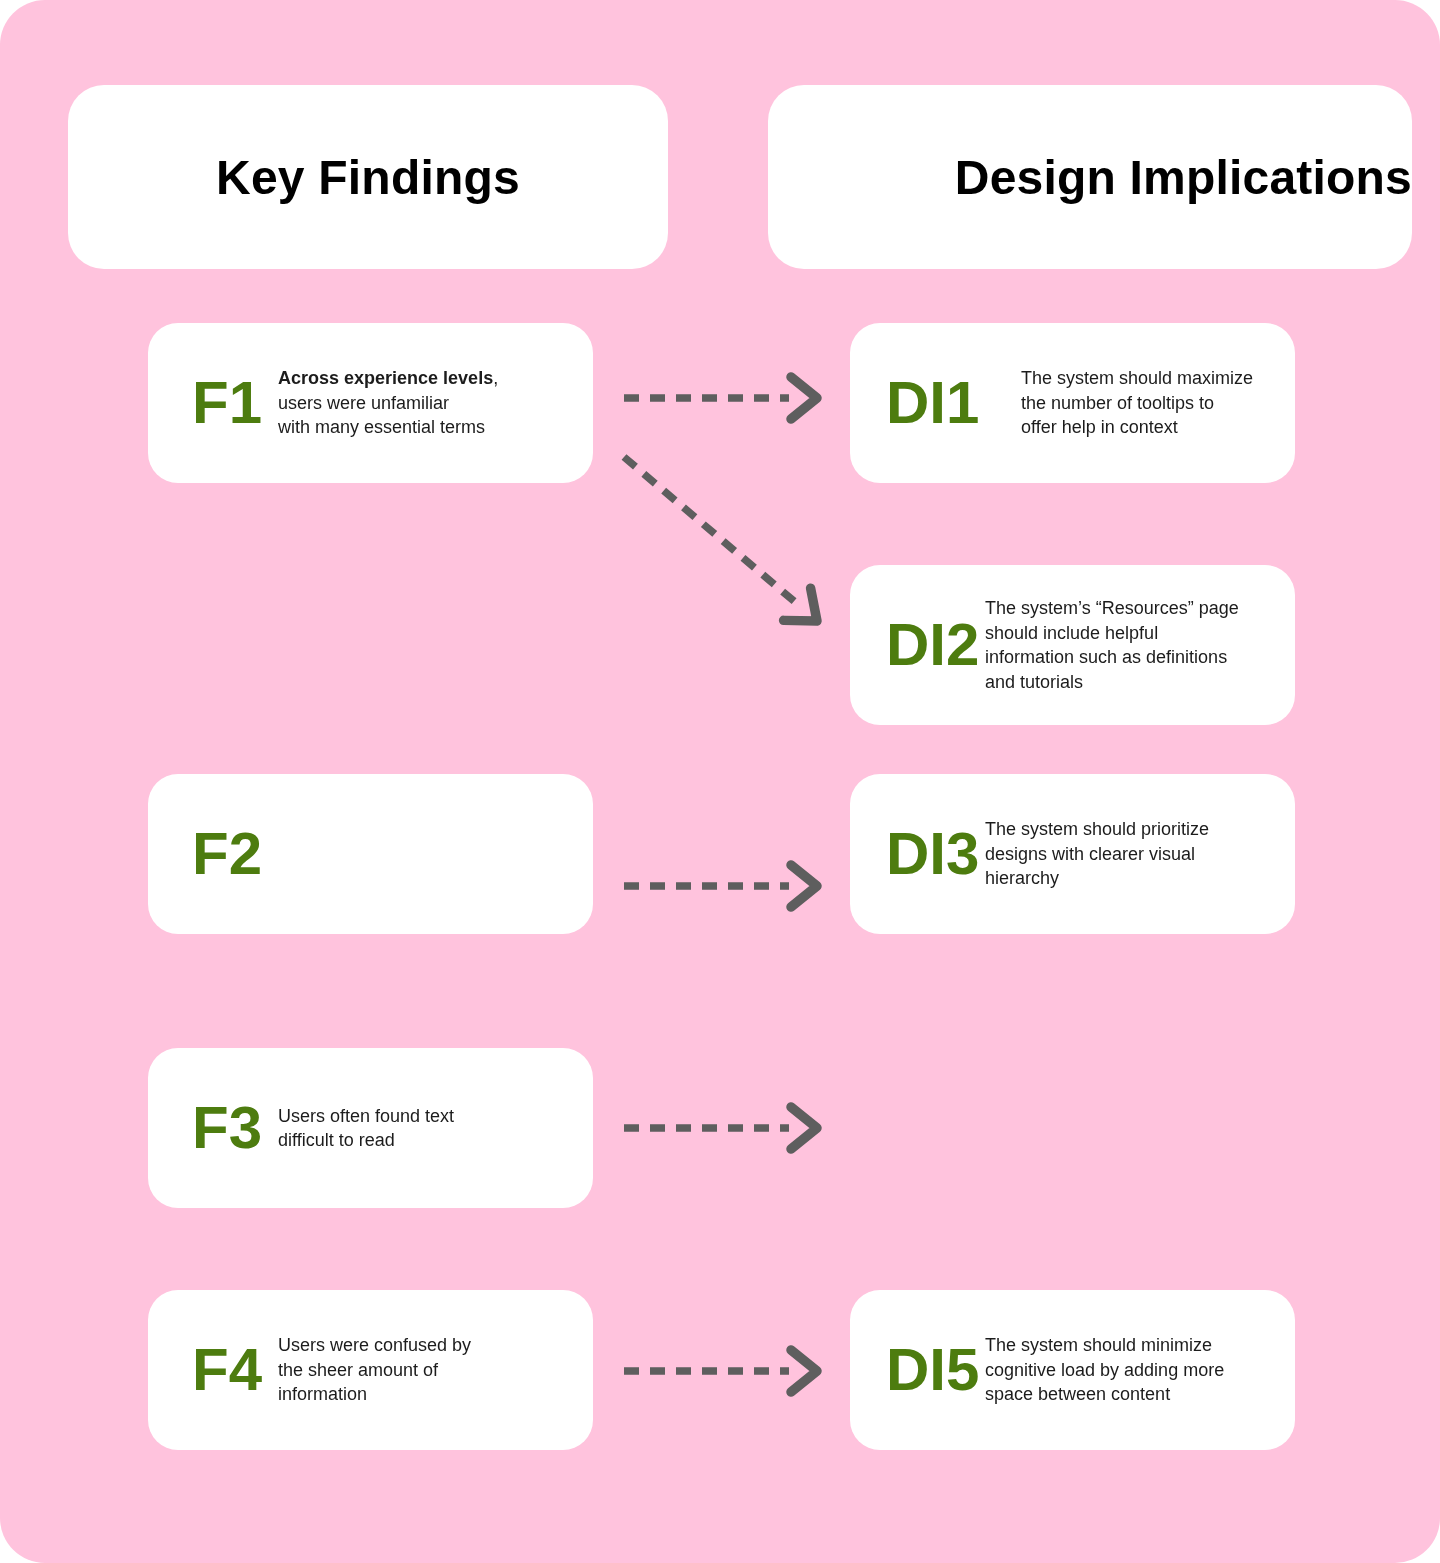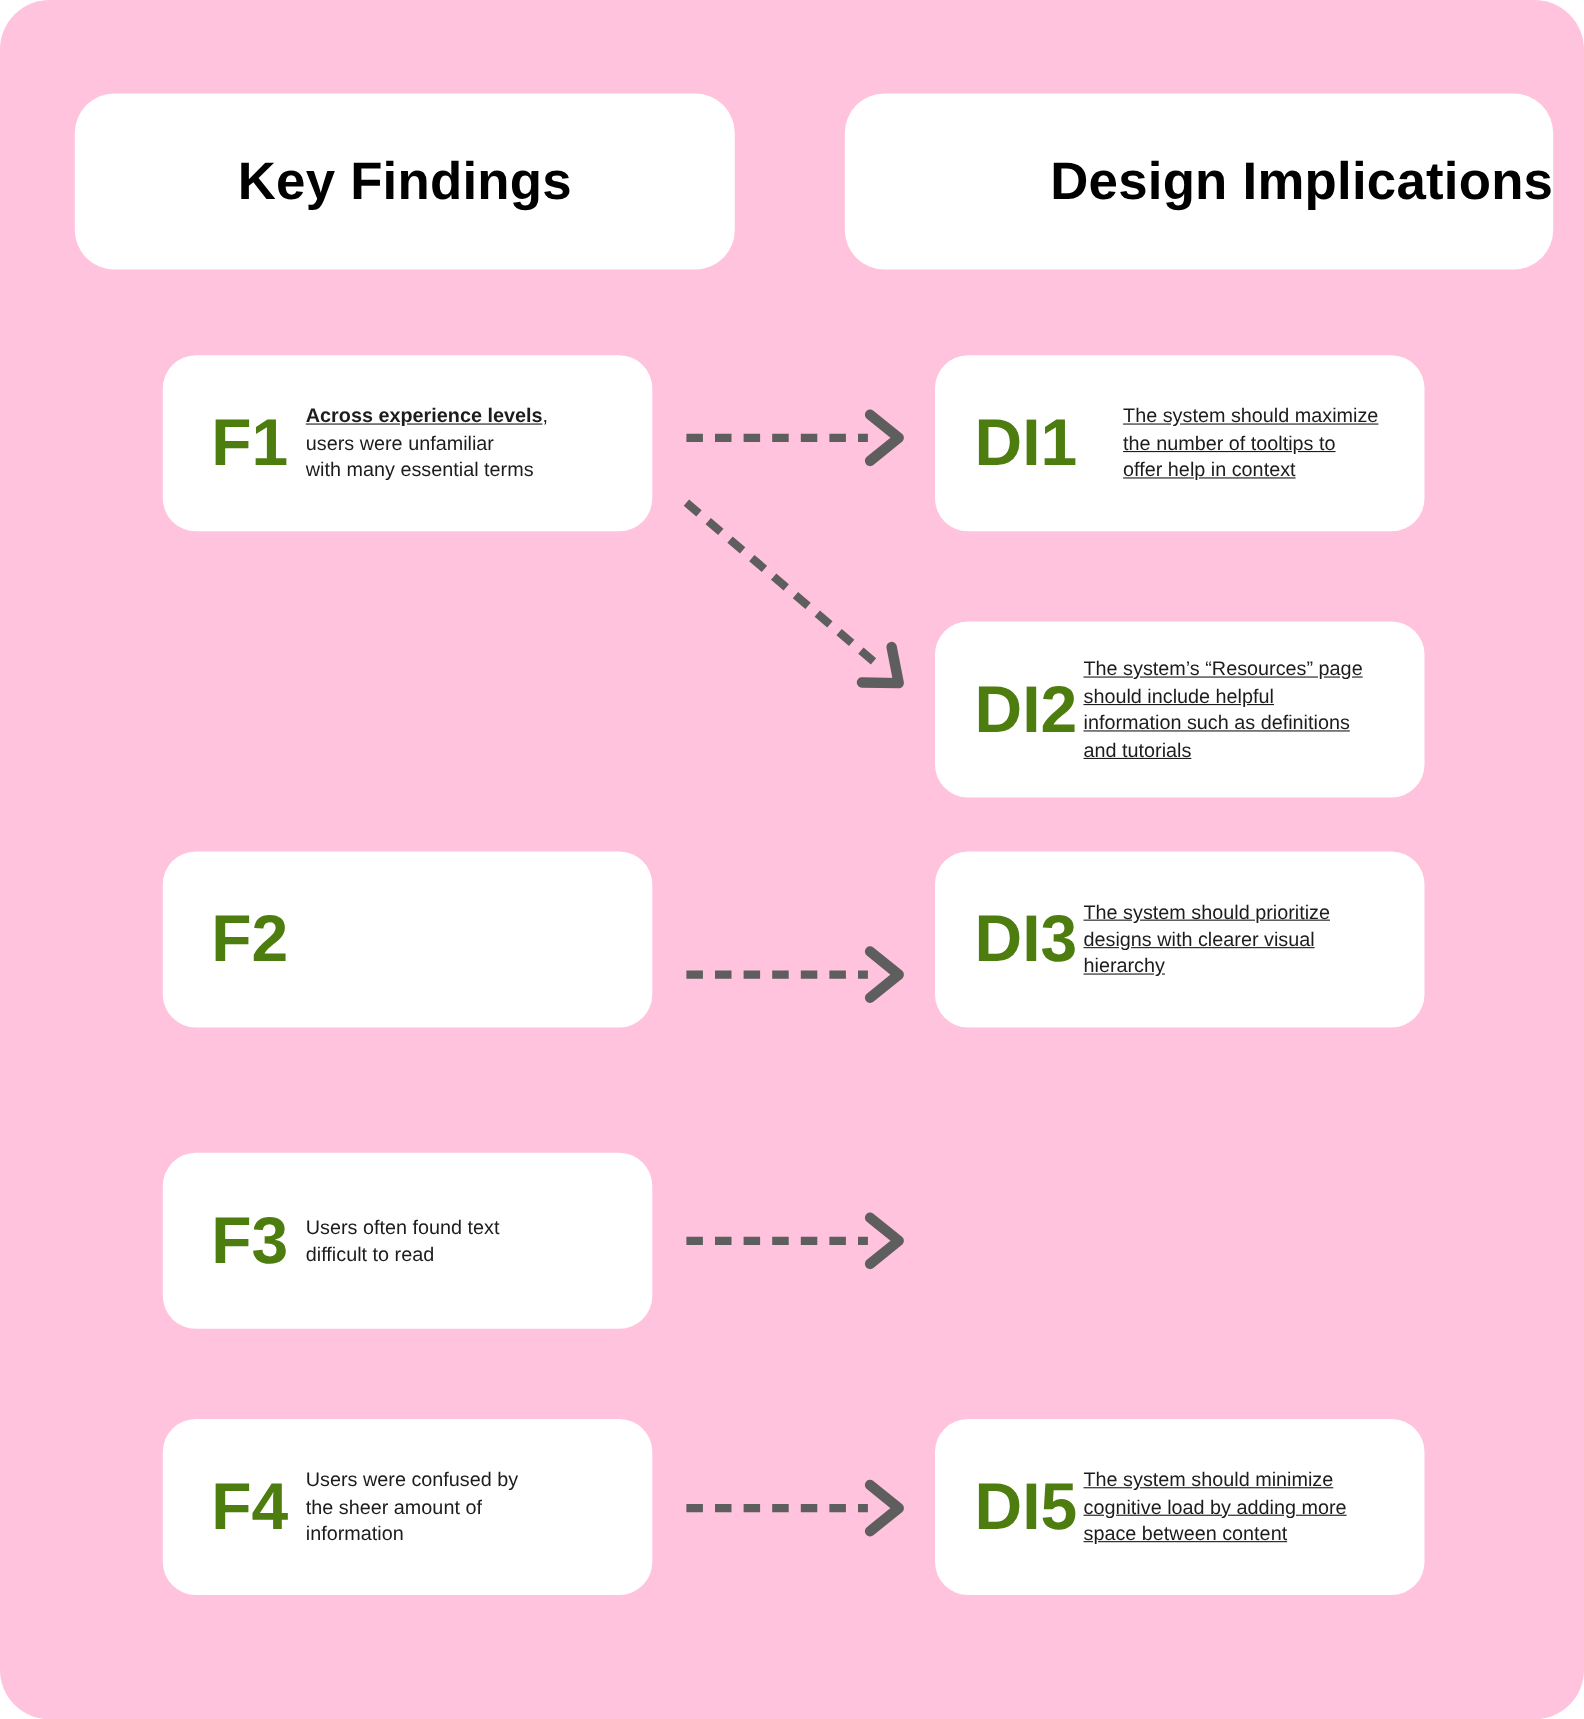--- a/index.html
+++ b/index.html
@@ -13,21 +13,21 @@
     position: absolute; left: 0; top: 0;
     width: 1440px; height: 1563px;
     background: #ffc3dd;
     border-radius: 45px;
     overflow: hidden;
   }
   .header {
     position: absolute;
     background: #ffffff;
     border-radius: 36px;
-    height: 160px;
+    height: 184px;
     display: flex; align-items: center; justify-content: center;
   }
   .header span {
     font-size: 48px; font-weight: 700; color: #000000;
     letter-spacing: 0.2px;
   }
   .header-left  { left: 68px;  top: 85px; width: 600px; }
   .header-right { left: 768px; top: 85px; width: 644px; justify-content: flex-end; }
 
   .card {
@@ -43,22 +43,22 @@
     font-size: 60px; font-weight: 700; color: #4d7c0f;
     flex: 0 0 auto; line-height: 1;
   }
   .f-card  .label { width: 86px; }
   .di-card .label { width: 99px; }
   .card .text {
     font-size: 18px; line-height: 24.5px; color: #1c1c1c;
     white-space: pre-line;
   }
   .f-card  .text { width: 252px; }
-  .di-card .text { width: 302px; text-decoration: underline; }
-  .b { font-weight: 700; text-decoration: underline; }
+  .di-card .text { width: 302px; }
+  .b { font-weight: 700; }
 
   .top-f1  { top: 323px; }
   .top-di1 { top: 323px; gap: 36px; }
   .top-di2 { top: 565px; }
   .top-row2 { top: 774px; }
   .top-row3 { top: 1048px; }
   .top-row4 { top: 1290px; }
 
   .arrows {
     position: absolute; left: 0; top: 0;

